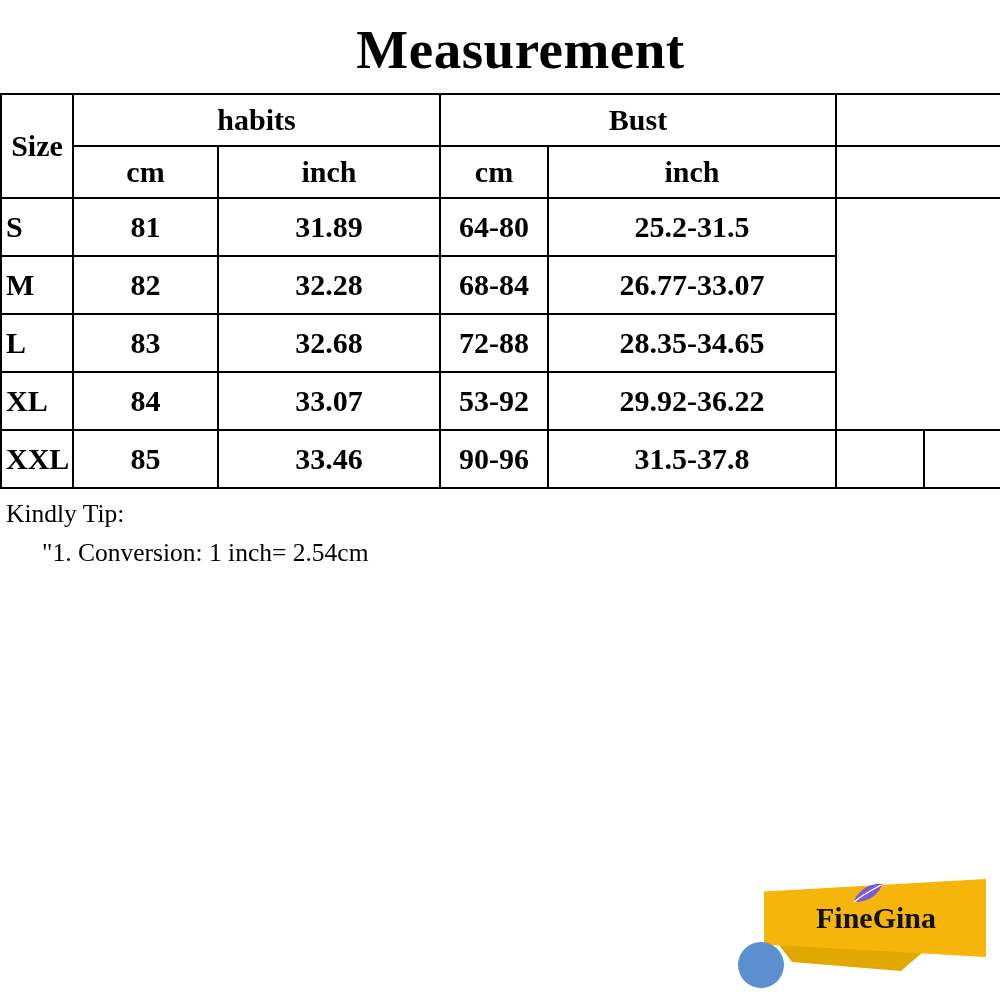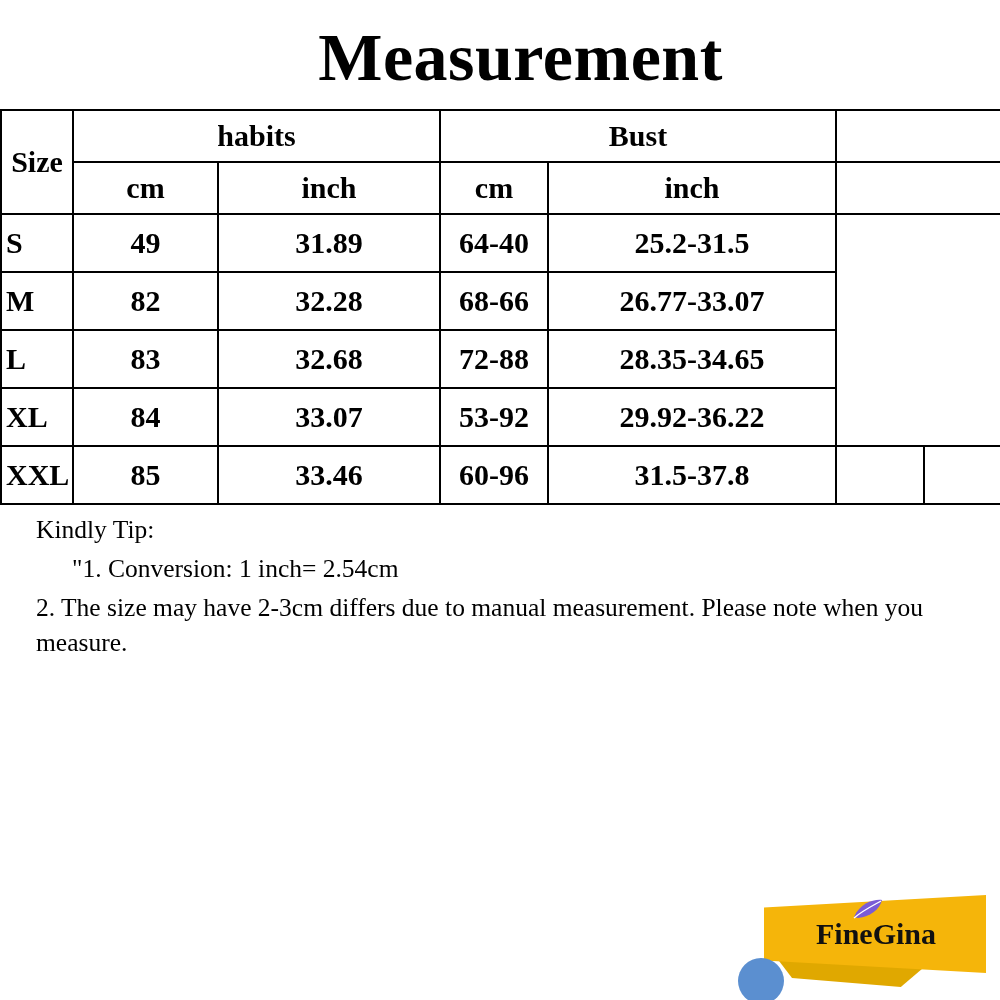--- a/index.html
+++ b/index.html
@@ -19,21 +19,21 @@
   .page {
     position: relative;
     width: 1000px;
     height: 1000px;
     box-sizing: border-box;
   }
 
   
   .title {
     text-align: center;
-    font-size: 68px;
+    font-size: 55px;
     font-weight: bold;
     letter-spacing: 0.5px;
     margin: 18px 0 12px 0;
     font-family: "Liberation Serif", serif;
     padding-left: 41px;
   }
 
   
   .table-wrap {
     width: 872px;
@@ -76,37 +76,36 @@
   .row-tall td { height: 52px; }
   .hdr-top th  { height: 46px; }
   .hdr-sub th  { height: 46px; }
 
   
   .notes {
     padding: 8px 6px 0 6px;
     font-size: 25.5px;
     line-height: 1.37;
     font-family: "Liberation Serif", serif;
-    margin-left: 30px;
   }
   .notes p {
     margin: 0 0 4px 0;
   }
   .indent {
     padding-left: 36px;
   }
   .red {
     color: #e8112d;
   }
 
   
   .logo {
     position: absolute;
     right: 14px;
-    bottom: 18px;
+    bottom: 34px;
     width: 240px;
     height: 105px;
   }
   .logo .banner {
     position: absolute;
     left: 18px;
     top: 0;
     width: 222px;
     height: 78px;
     background: #f5b50a;
@@ -181,32 +180,32 @@
         <tr class="hdr-sub">
           <th>cm</th>
           <th>inch</th>
           <th>cm</th>
           <th>inch</th>
           <th colspan="2" class="empty-cell"></th>
         </tr>
 
         <tr class="row-tall">
           <td class="size-col">S</td>
-          <td>49</td>
+          <td>81</td>
           <td>31.89</td>
-          <td>64-40</td>
+          <td>64-80</td>
           <td>25.2-31.5</td>
           <td class="no-border-cell"></td>
           <td class="no-border-cell"></td>
         </tr>
         <tr class="row-tall">
           <td class="size-col">M</td>
           <td>82</td>
           <td>32.28</td>
-          <td>68-66</td>
+          <td>68-84</td>
           <td>26.77-33.07</td>
           <td class="no-border-cell"></td>
           <td class="no-border-cell"></td>
         </tr>
         <tr class="row-tall">
           <td class="size-col">L</td>
           <td>83</td>
           <td>32.68</td>
           <td>72-88</td>
           <td>28.35-34.65</td>
@@ -219,33 +218,32 @@
           <td>33.07</td>
           <td>53-92</td>
           <td>29.92-36.22</td>
           <td class="no-border-cell"></td>
           <td class="no-border-cell"></td>
         </tr>
         <tr class="row-tall">
           <td class="size-col">XXL</td>
           <td>85</td>
           <td>33.46</td>
-          <td>60-96</td>
+          <td>90-96</td>
           <td>31.5-37.8</td>
           <td></td>
           <td></td>
         </tr>
       </tbody>
     </table>
   </div>
 
   <div class="notes">
     <p>Kindly Tip:</p>
     <p class="indent">"1. Conversion:  1 inch= 2.54cm</p>
-    <p>2. The size may have 2-3cm differs due to manual measurement. Please note when you measure.</p>
   </div>
 
   <div class="logo">
     <div class="banner-shadow"></div>
     <div class="banner"></div>
     <div class="leaf">
       <svg viewBox="0 0 34 24" width="34" height="24">
         <path d="M4 20 C10 6, 24 2, 32 3 C30 12, 20 20, 8 21 Z" fill="#7a5bd6"></path>
         <path d="M4 21 C12 14, 22 9, 31 4" stroke="#ffffff" stroke-width="1.4" fill="none"></path>
       </svg>

